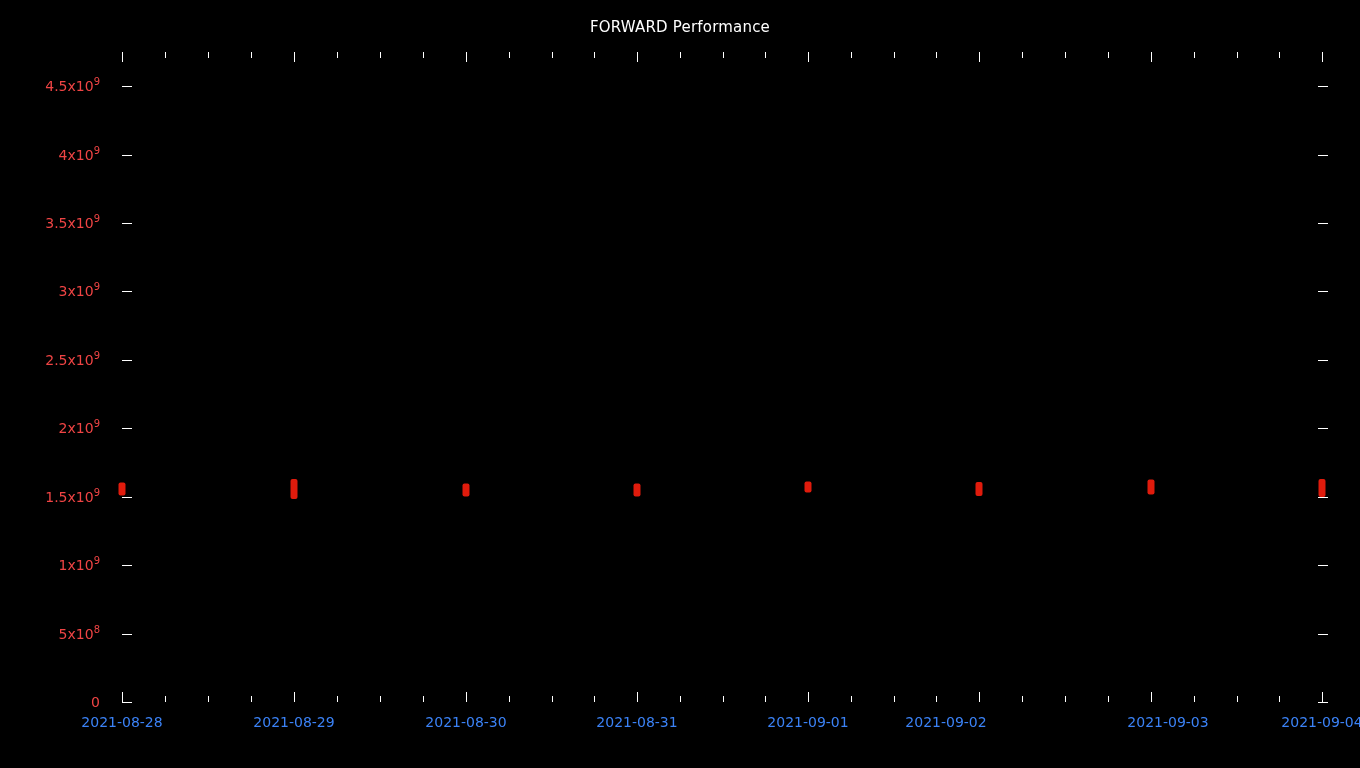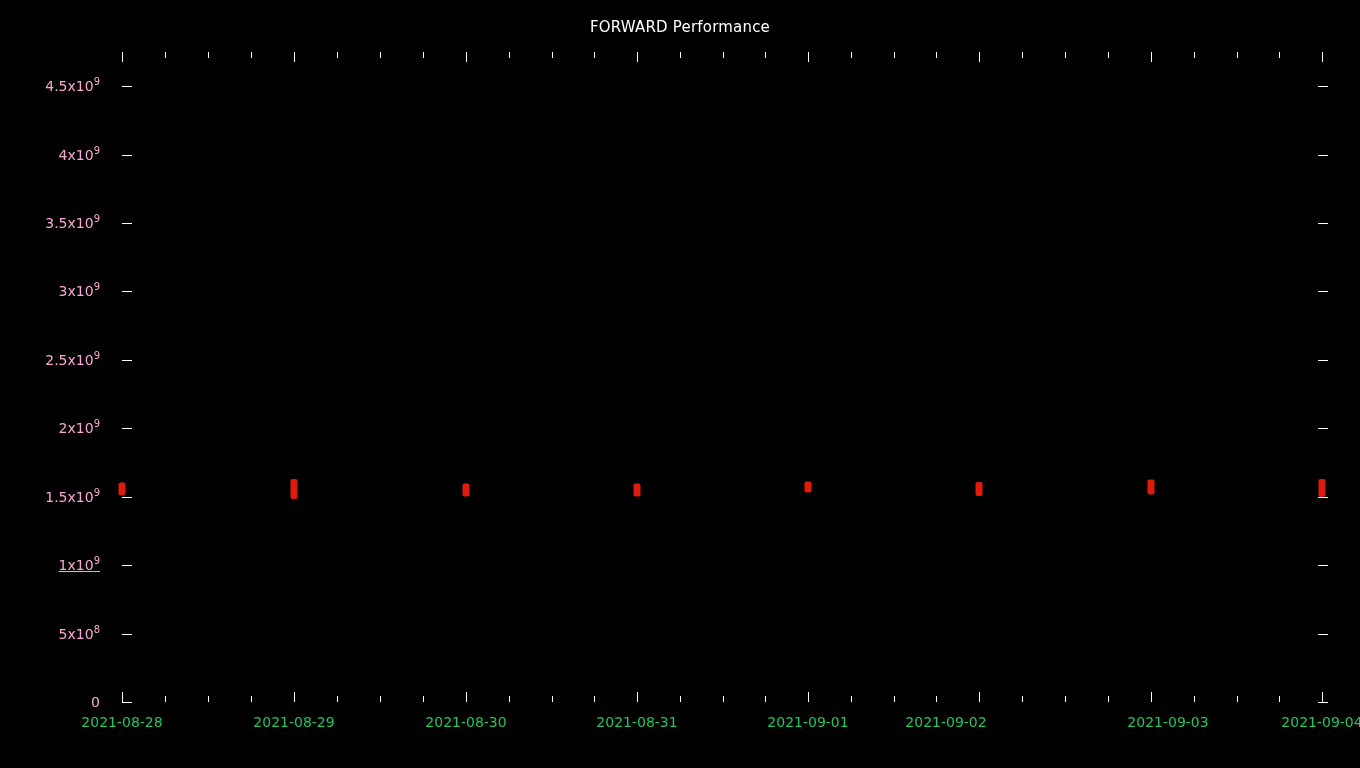--- a/index.html
+++ b/index.html
@@ -84,34 +84,34 @@
   .tick-h {                 
     height: 1px;
   }
 
   
   .ytick-label {
     position: absolute;
     right: 12px;
     text-align: right;
     font-size: 14px;
-    color: #f9a8d4;
+    color: #ef4444;
     white-space: nowrap;
     transform: translateY(-50%);
   }
   .ytick-label sup {
     font-size: 10px;
     vertical-align: super;
     line-height: 0;
   }
   .xtick-label {
     position: absolute;
     top: 714px;
     font-size: 14px;
-    color: #22c55e;
+    color: #3b82f6;
     white-space: nowrap;
     transform: translateX(-50%);
   }
 
   
   .marker {
     position: absolute;
     background: #e01b0c;
     border-radius: 2px;
     transform: translate(-50%, -50%);
@@ -222,21 +222,21 @@
         <div class="marker" style="left: 686px; top: 434.884px; width: 7px; height: 11px; background: rgb(224, 27, 12);"></div>
         <div class="marker" style="left: 857px; top: 437.074px; width: 7px; height: 14px; background: rgb(224, 27, 12);"></div>
         <div class="marker" style="left: 1029px; top: 435.432px; width: 7px; height: 15px; background: rgb(224, 27, 12);"></div>
         <div class="marker" style="left: 1200px; top: 435.842px; width: 7px; height: 18px; background: rgb(224, 27, 12);"></div>
       </div>
   </div>
 
   <div id="ytick-labels">
       <div class="ytick-label" style="top: 702px; width: 100px; left: 0px;">0</div>
       <div class="ytick-label" style="top: 633.579px; width: 100px; left: 0px; text-align: right;">5x10<sup>8</sup></div>
-      <div class="ytick-label" style="top: 565.158px; width: 100px; left: 0px; text-decoration: underline;">1x10<sup>9</sup></div>
+      <div class="ytick-label" style="top: 565.158px; width: 100px; left: 0px;">1x10<sup>9</sup></div>
       <div class="ytick-label" style="top: 496.737px; width: 100px; left: 0px;">1.5x10<sup>9</sup></div>
       <div class="ytick-label" style="top: 428.316px; width: 100px; left: 0px;">2x10<sup>9</sup></div>
       <div class="ytick-label" style="top: 359.895px; width: 100px; left: 0px;">2.5x10<sup>9</sup></div>
       <div class="ytick-label" style="top: 291.474px; width: 100px; left: 0px;">3x10<sup>9</sup></div>
       <div class="ytick-label" style="top: 223.053px; width: 100px; left: 0px;">3.5x10<sup>9</sup></div>
       <div class="ytick-label" style="top: 154.632px; width: 100px; left: 0px;">4x10<sup>9</sup></div>
       <div class="ytick-label" style="top: 86.2105px; width: 100px; left: 0px;">4.5x10<sup>9</sup></div>
     </div>
   <div id="xtick-labels">
       <div class="xtick-label" style="left: 122px;">2021-08-28</div>

